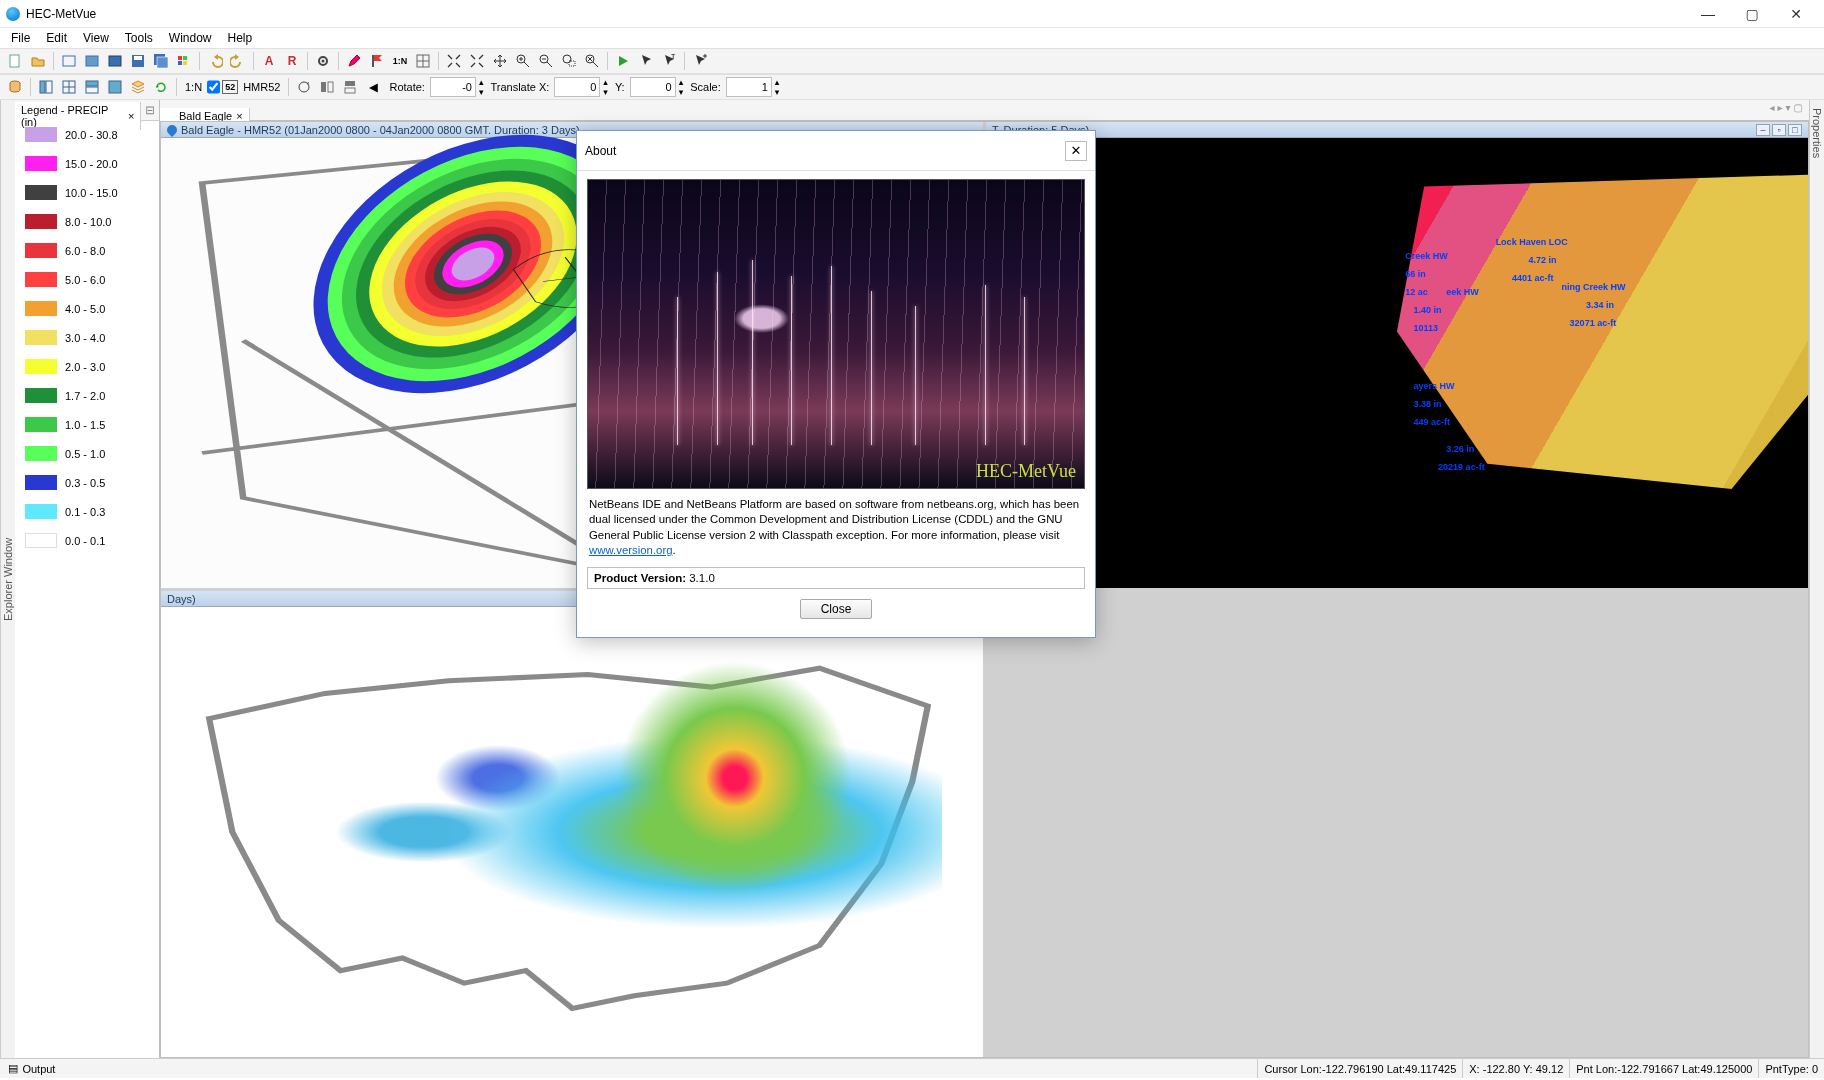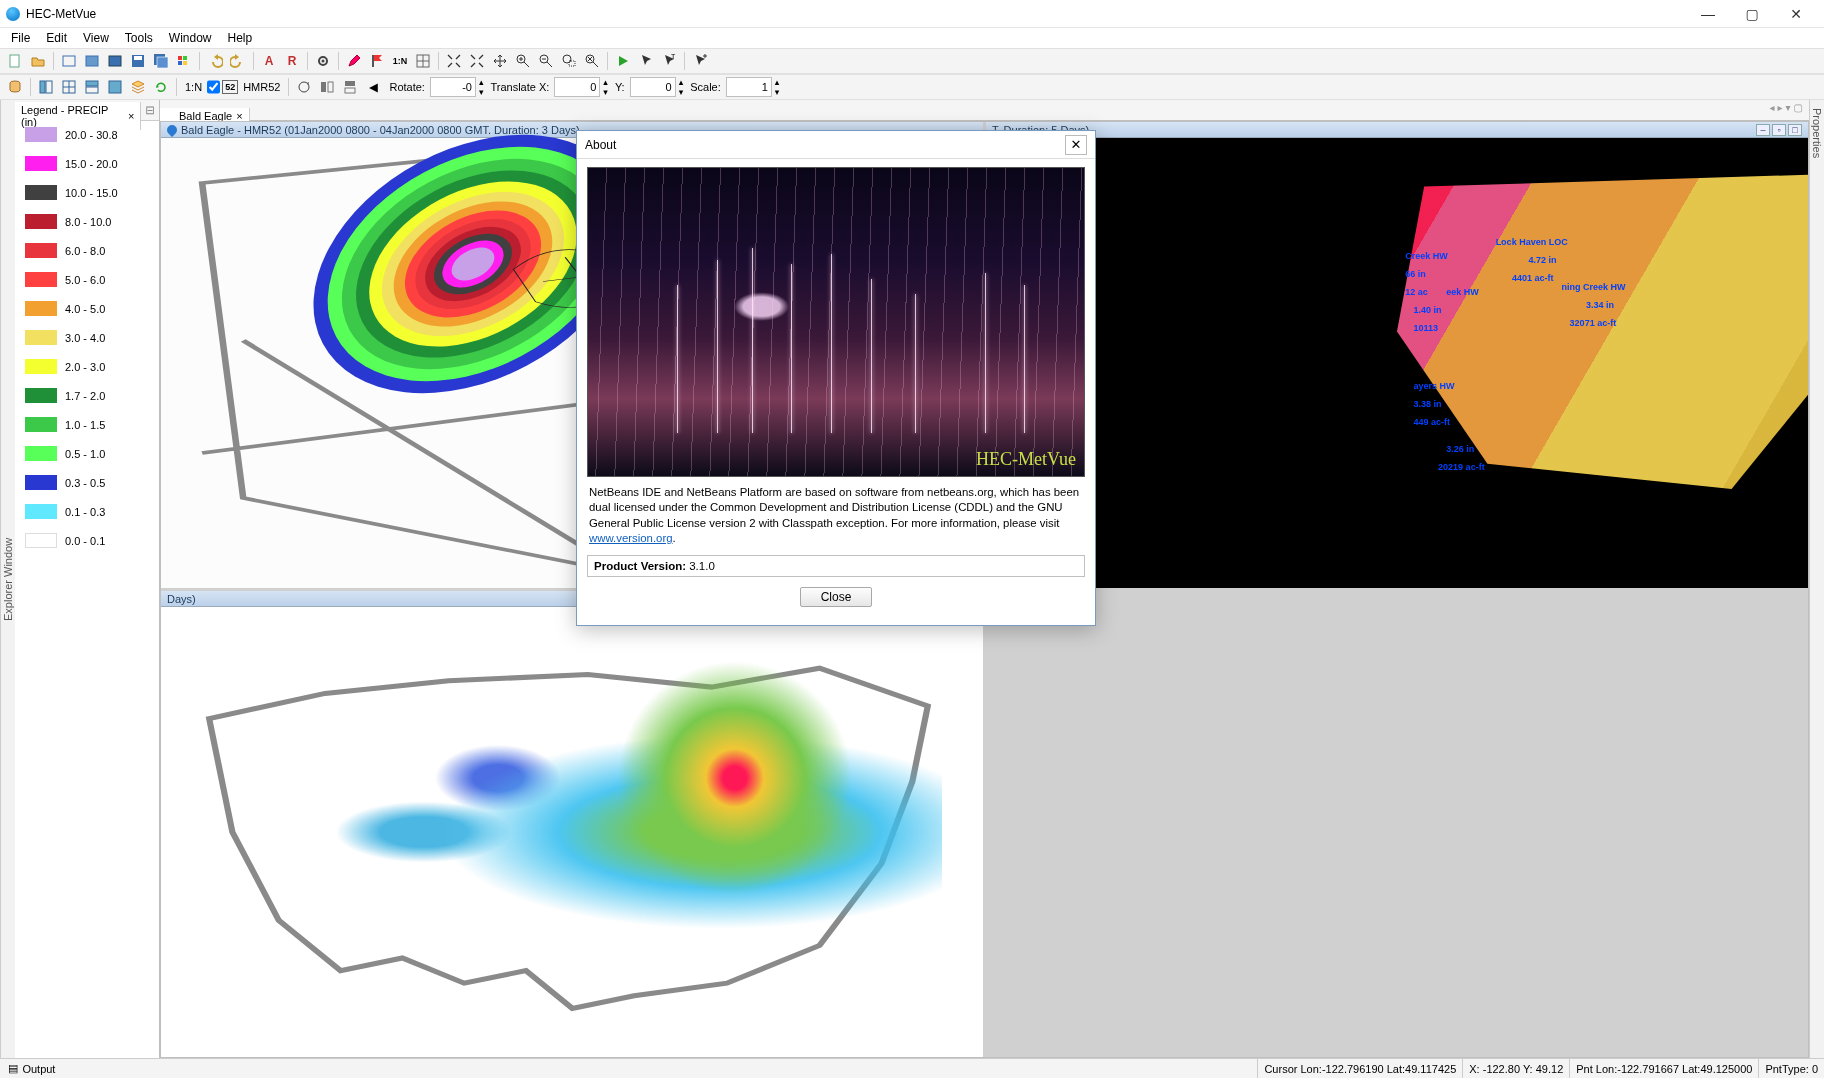--- a/index.html
+++ b/index.html
@@ -71,21 +71,21 @@
 .nav-arrows{position:absolute;right:6px;top:2px;display:flex;gap:3px;font-size:10px;color:#999;}
 .right-side-tab{writing-mode:vertical-lr;background:#f2f2f2;border-left:1px solid #ccc;padding:8px 1px;font-size:11px;color:#555;}
 
 .bottom-bar{display:flex;align-items:center;height:20px;border-top:1px solid #ccc;background:#f4f4f4;font-size:11px;}
 .bottom-bar .output{display:flex;align-items:center;gap:4px;padding:0 8px;}
 .bottom-bar .flex{flex:1;}
 .status-cell{border-left:1px solid #ccc;padding:15px 6px;height:100%;display:flex;align-items:center;white-space:nowrap;}
 
 
 .about{position:absolute;left:576px;top:30px;width:520px;background:#fff;border:1px solid #7a9ac0;box-shadow:0 4px 20px rgba(0,0,0,.25);z-index:50;}
-.about .dlg-title{height:28px;background:#fff;display:flex;align-items:center;padding:0 8px;font-size:12px;border-bottom:1px solid #ddd;}
+.about .dlg-title{height:40px;background:#fff;display:flex;align-items:center;padding:0 8px;font-size:12px;border-bottom:1px solid #ddd;}
 .about .dlg-close{width:22px;height:20px;margin-left:auto;border:1px solid #bbb;display:flex;align-items:center;justify-content:center;font-size:13px;}
 .about-body{padding:8px 10px;}
 .splash{width:100%;height:310px;background:
   radial-gradient(ellipse at 35% 45%,rgba(255,220,255,.8) 0 4%,transparent 6%),
   repeating-linear-gradient(92deg,transparent 0 18px,rgba(255,200,230,.25) 18px 19px),
   linear-gradient(#0a0618 0%,#1a0c2e 30%,#3a1838 55%,#7a3a58 75%,#0c0a18 100%);
   position:relative;border:1px solid #555;}
 .bolt{position:absolute;bottom:14%;width:1px;background:rgba(255,230,245,.85);box-shadow:0 0 4px #fce;}
 .bolt::before,.bolt::after{content:"";position:absolute;width:1px;background:inherit;box-shadow:inherit;}
 .splash-label{position:absolute;right:8px;bottom:6px;color:#c8e048;font-size:18px;font-family:Georgia,serif;}

